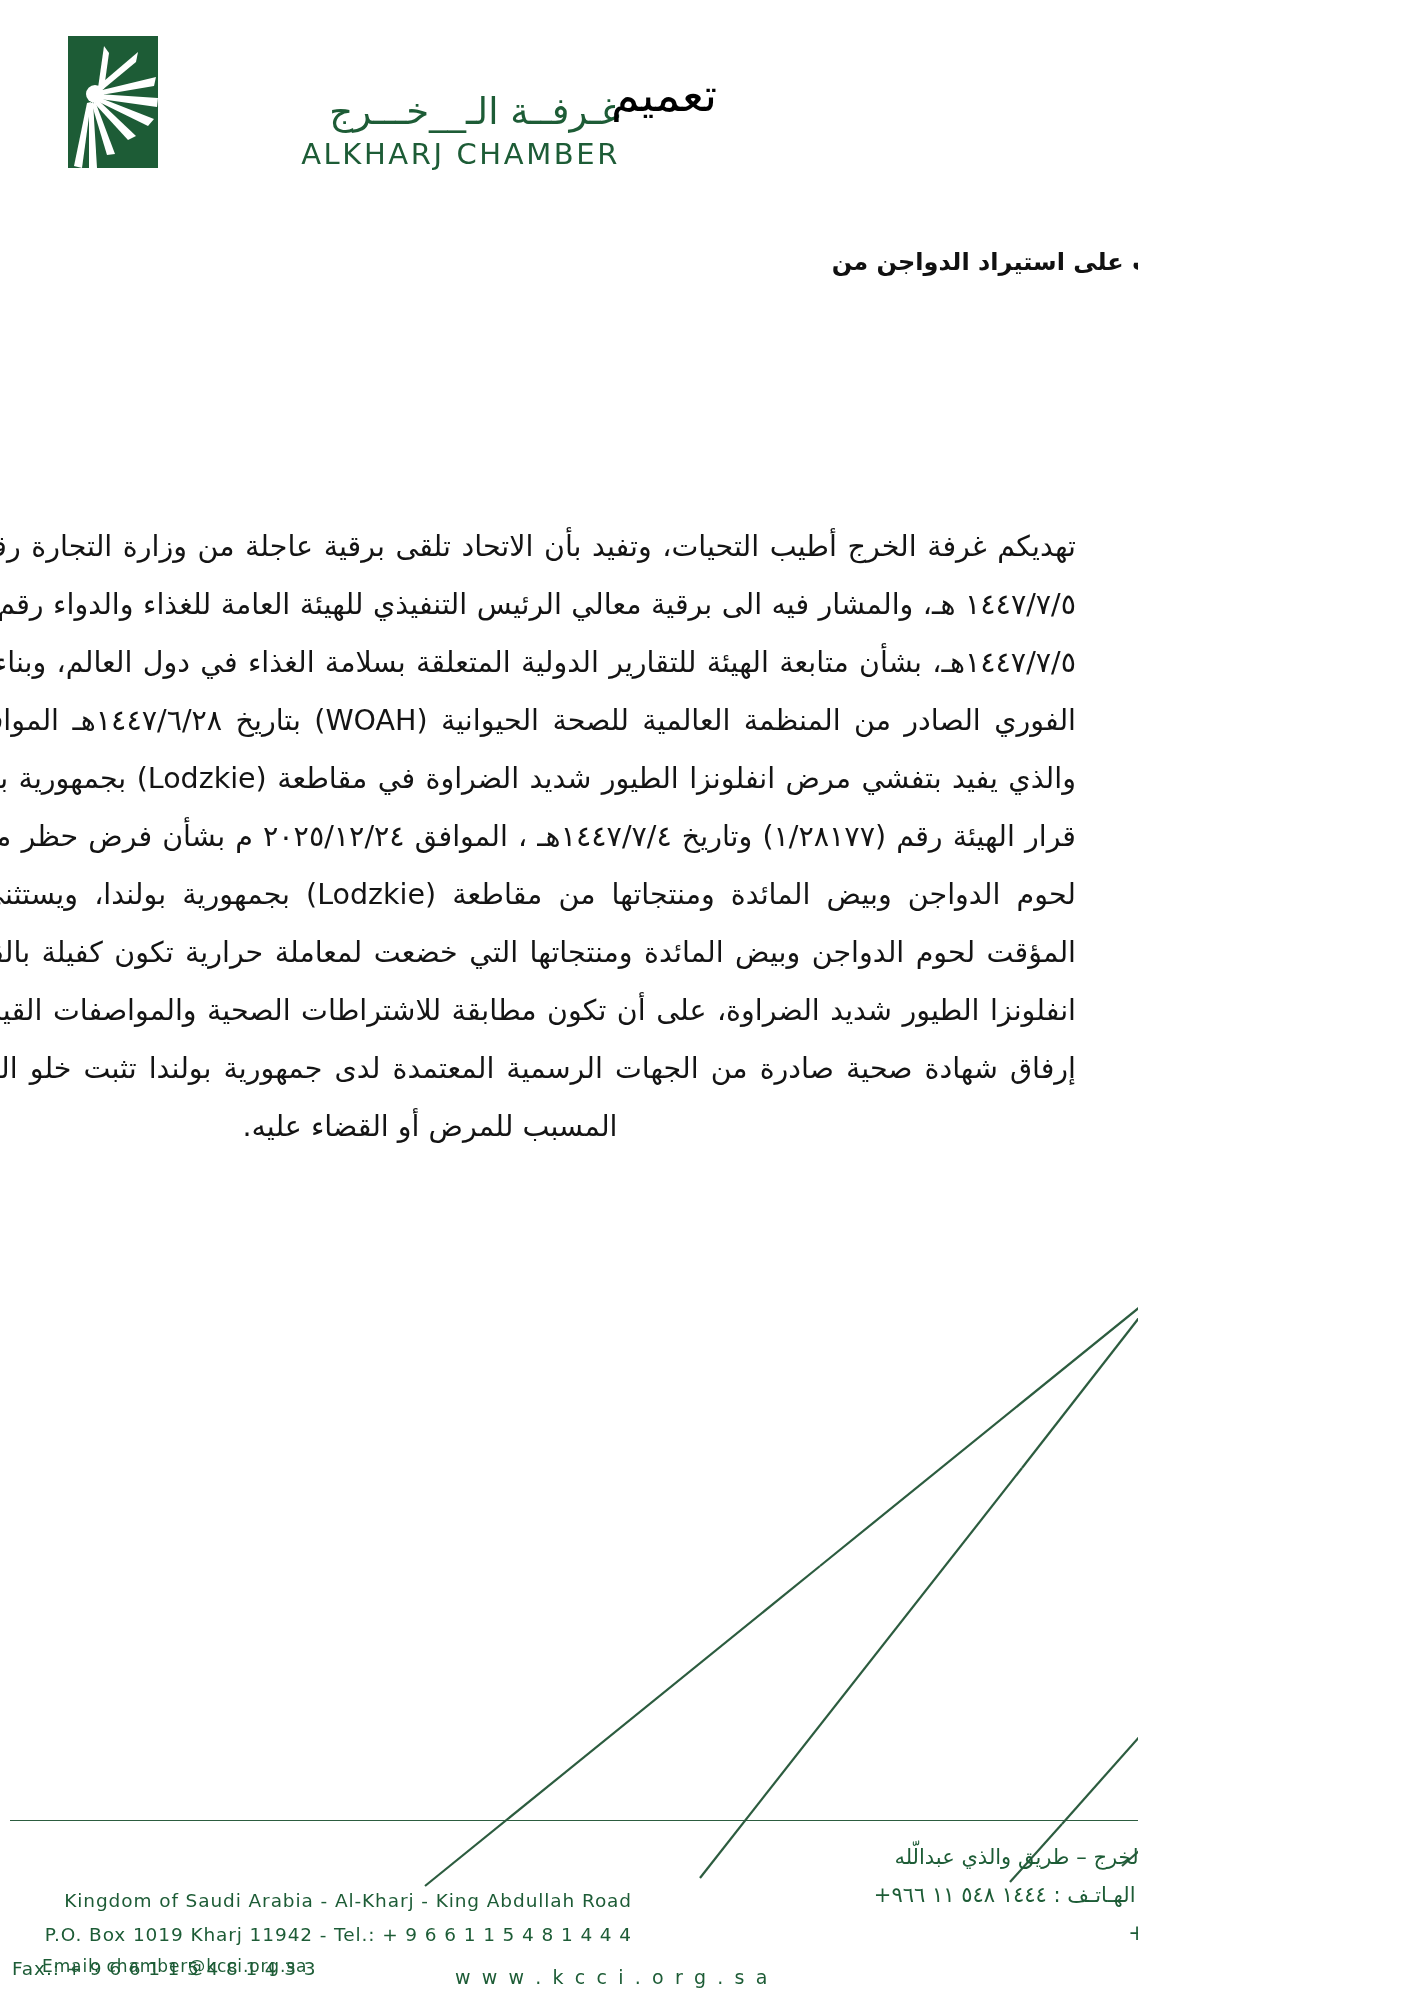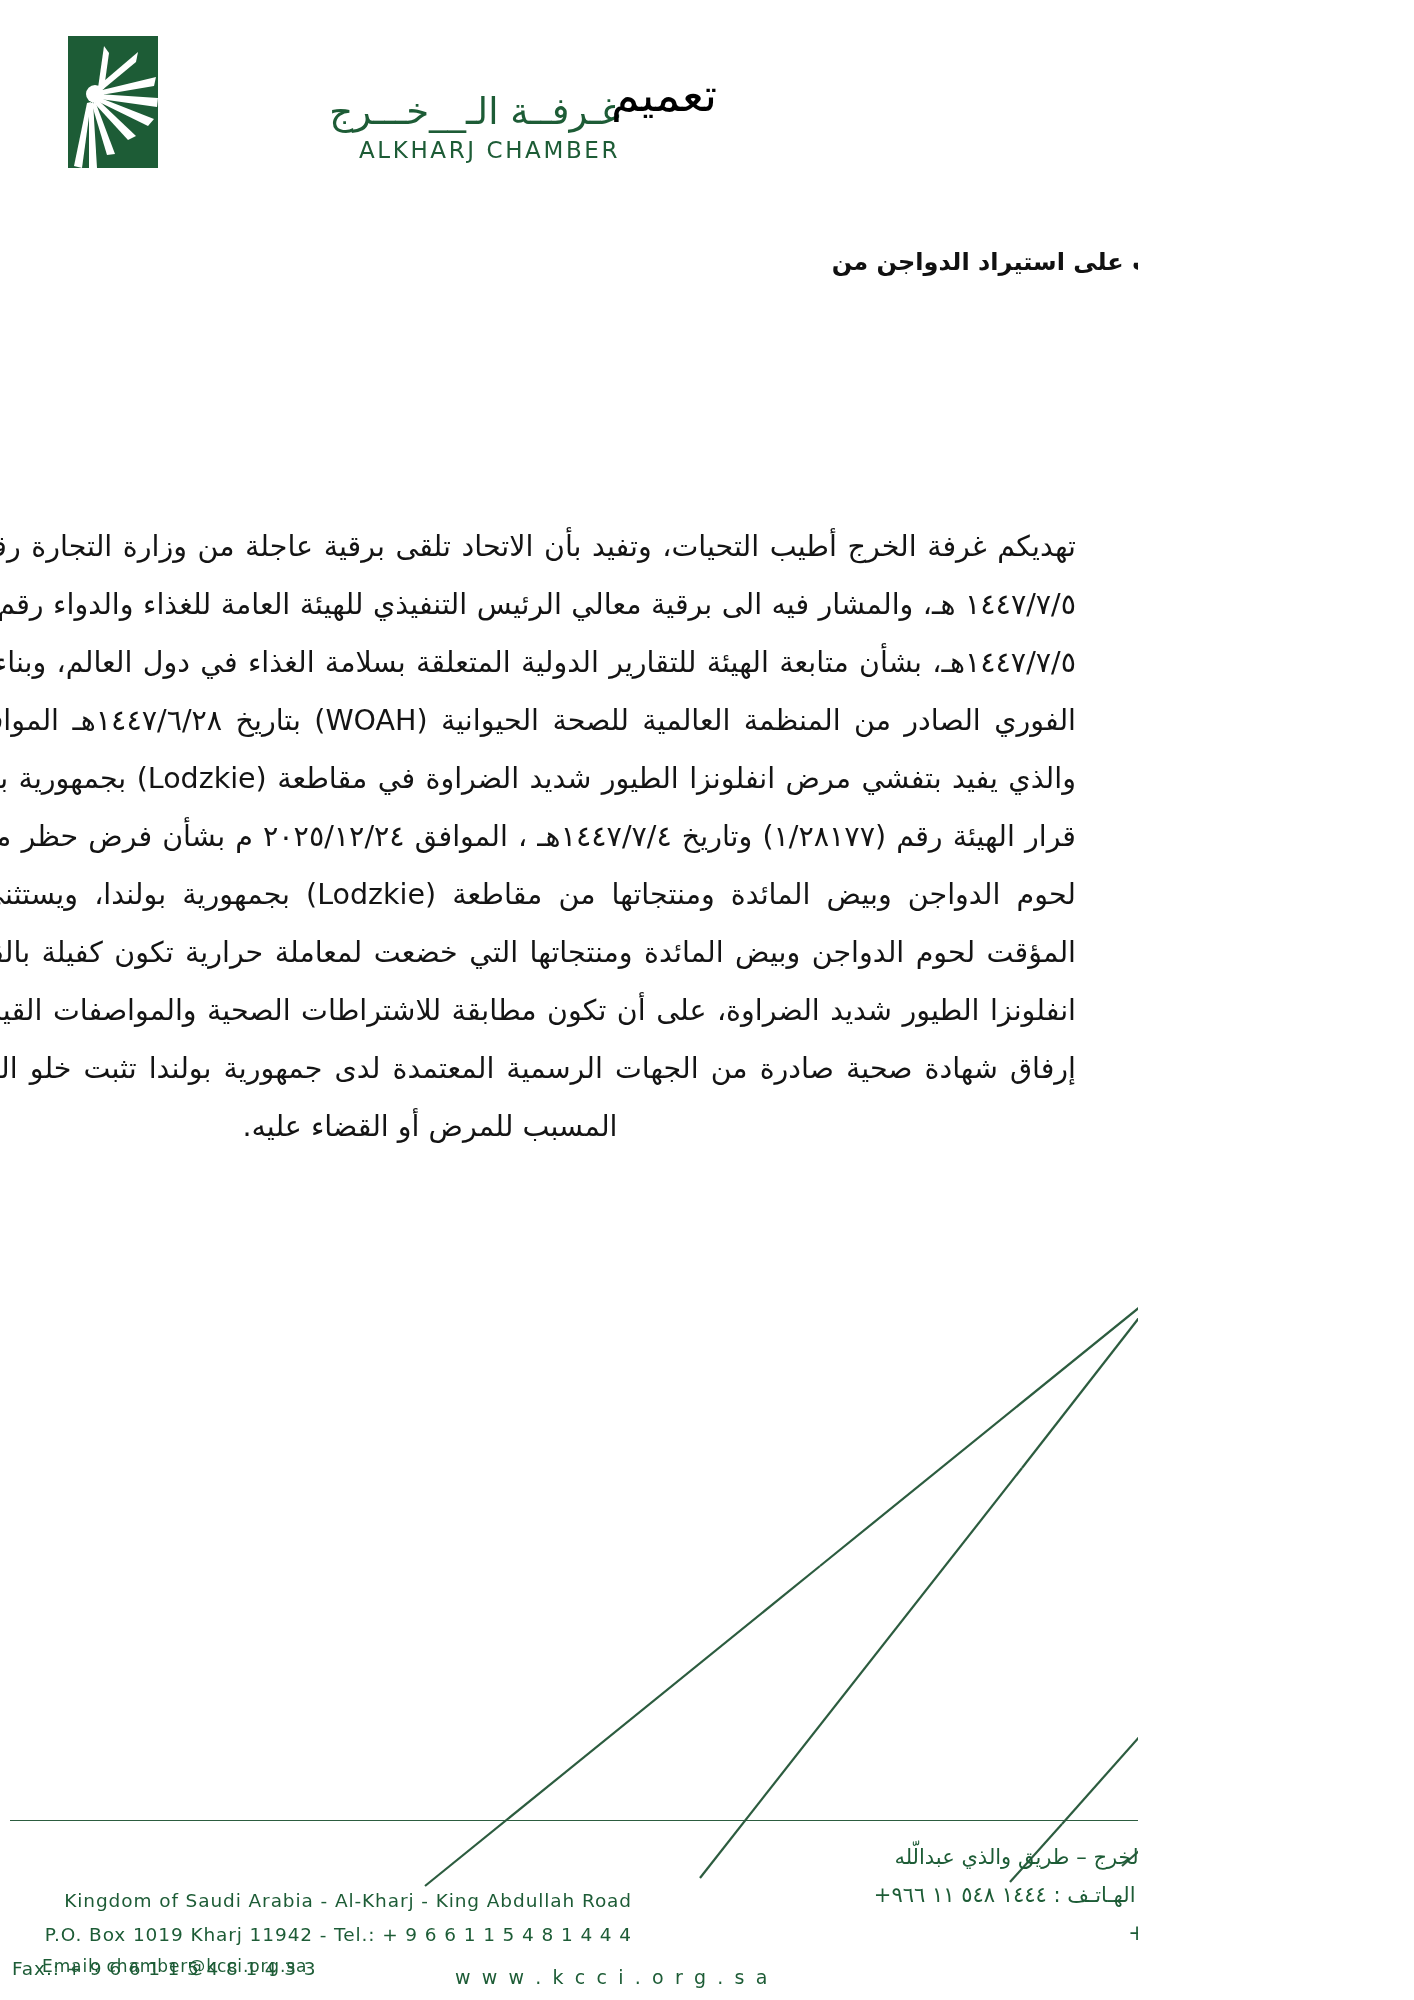--- a/index.html
+++ b/index.html
@@ -49,21 +49,21 @@
   }
   .logo-ar {
     font-size: 37px;
     color: #1d5c36;
     letter-spacing: 1px;
     line-height: 1.1;
     direction: rtl;
     font-weight: 400;
   }
   .logo-en {
-    font-size: 23px;
+    font-size: 29px;
     color: #1d5c36;
     letter-spacing: 2.6px;
     margin-top: 4px;
     font-weight: 400;
   }
   .doc-title {
     position: absolute;
     left: 0;
     top: 68px;
     width: 1414px;

